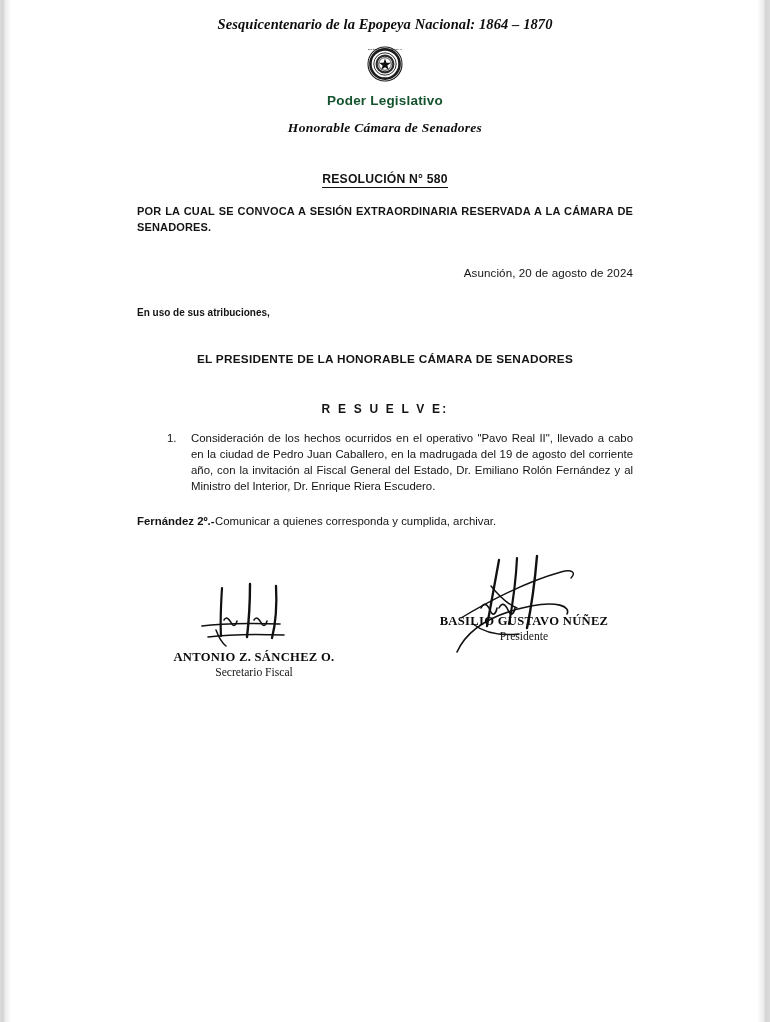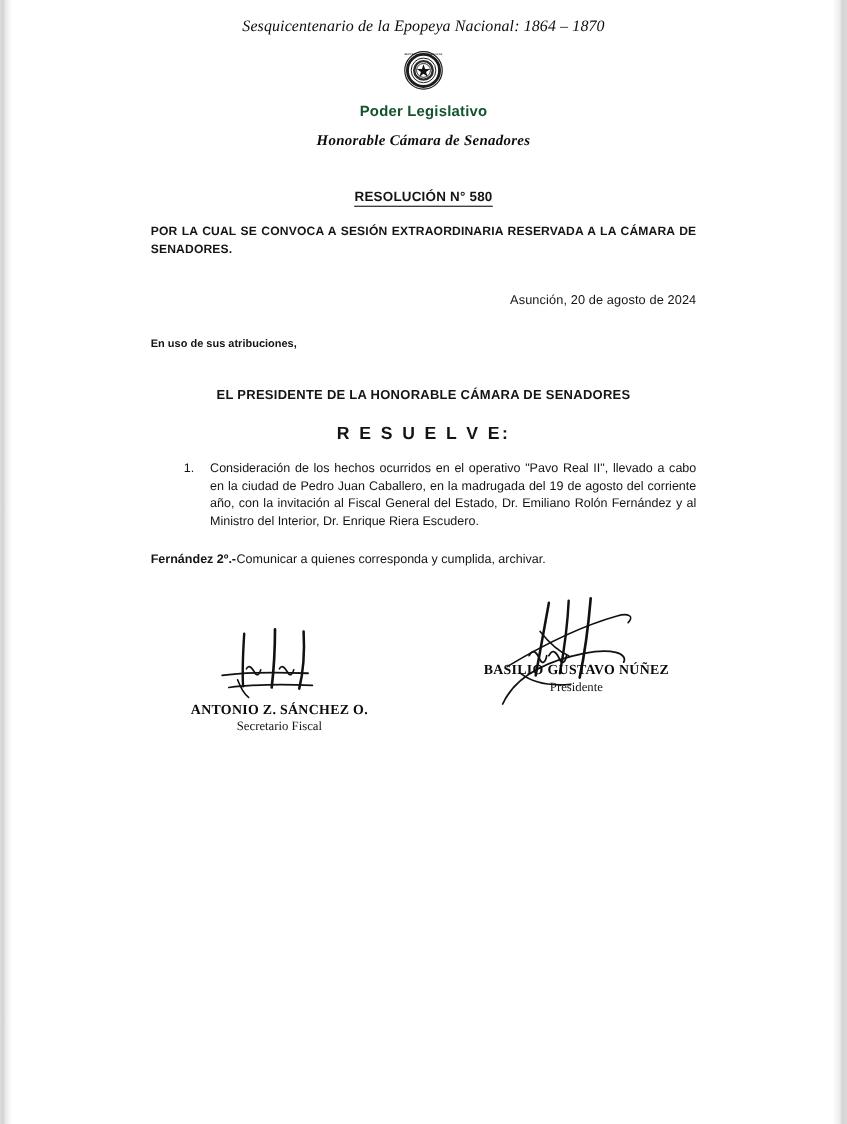--- a/index.html
+++ b/index.html
@@ -42,21 +42,21 @@
   }
 
   
   .doc-header {
     text-align: center;
     padding-top: 16px;
   }
   .sesq {
     font-family: "Liberation Serif", "DejaVu Serif", serif;
     font-style: italic;
-    font-weight: normal;
+    font-weight: bold;
     font-size: 14.5px;
     letter-spacing: 0.1px;
     color: #0d0d0d;
   }
   .seal-wrap {
     margin-top: 13px;
     display: flex;
     justify-content: center;
   }
   .seal {
@@ -123,23 +123,23 @@
 
   .president-line {
     margin-top: 34px;
     text-align: center;
     font-size: 11.8px;
     font-weight: bold;
     letter-spacing: 0.25px;
   }
 
   .resuelve {
-    margin-top: 20px;
-    text-align: center;
-    font-size: 16px;
+    margin-top: 36px;
+    text-align: center;
+    font-size: 12px;
     font-weight: bold;
     letter-spacing: 2.2px;
   }
 
   
   .article {
     margin-top: 20px;
     display: flex;
     align-items: flex-start;
     font-size: 11.4px;

